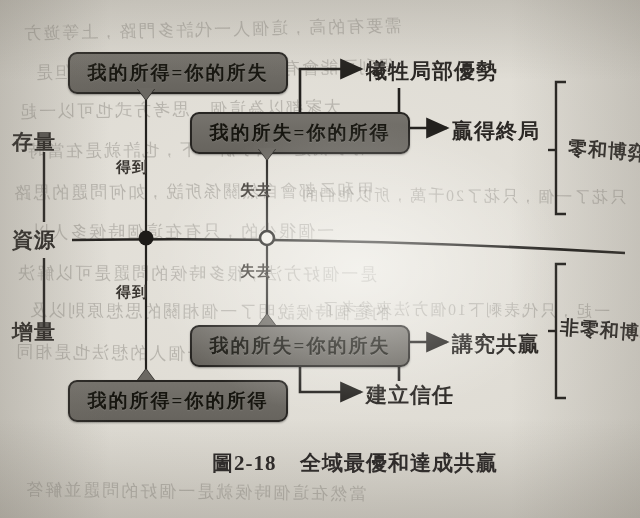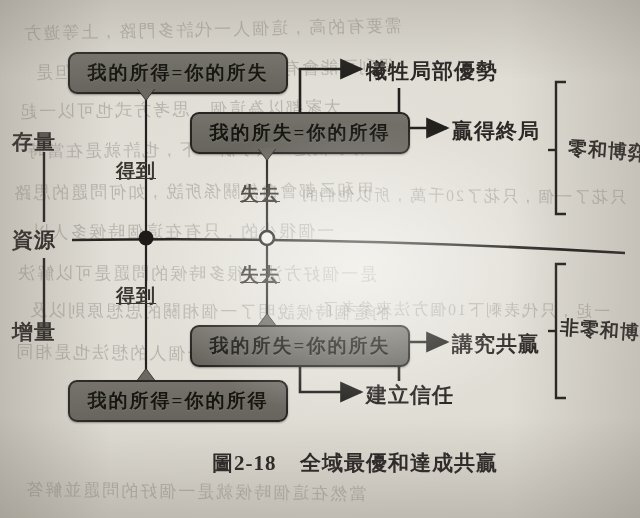--- a/index.html
+++ b/index.html
@@ -36,21 +36,21 @@
 
   .diagram{position:absolute;left:0;top:0;width:640px;height:518px;}
 
   
   .lbl{
     position:absolute;color:#2a2724;
     font-family:"Liberation Serif","DejaVu Serif",serif;
     white-space:nowrap;font-weight:600;
   }
   .axis-lbl{font-size:21px;letter-spacing:1px;}
-  .mid-lbl{font-size:19px;letter-spacing:1px;color:#3a3631;text-decoration:underline;}
+  .mid-lbl{font-size:15px;letter-spacing:1px;color:#3a3631;}
   .out-lbl{font-size:21px;letter-spacing:1px;}
   .brk-lbl{font-size:19px;letter-spacing:1px;}
   .caption{
     position:absolute;font-size:21px;letter-spacing:1px;color:#232020;
     font-family:"Liberation Serif","DejaVu Serif",serif;font-weight:700;
     white-space:nowrap;
   }
 
   
   .callout{

